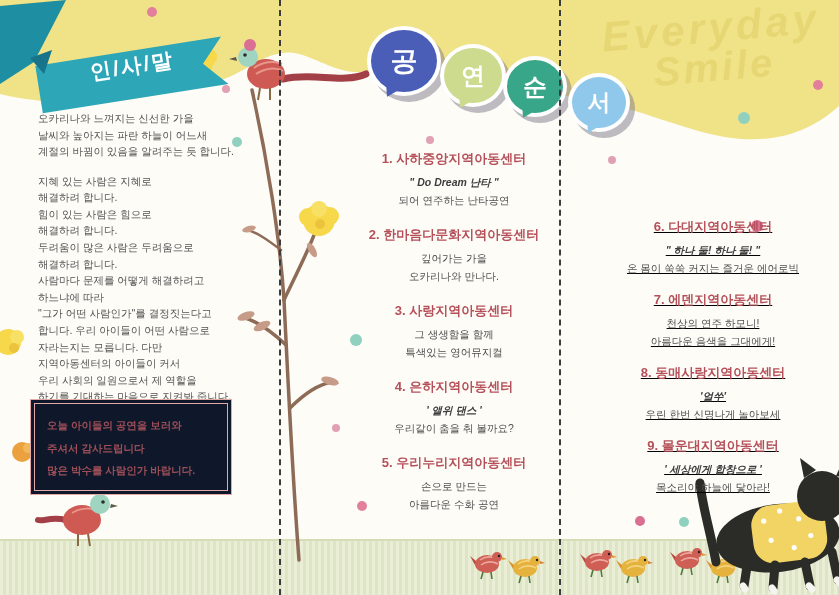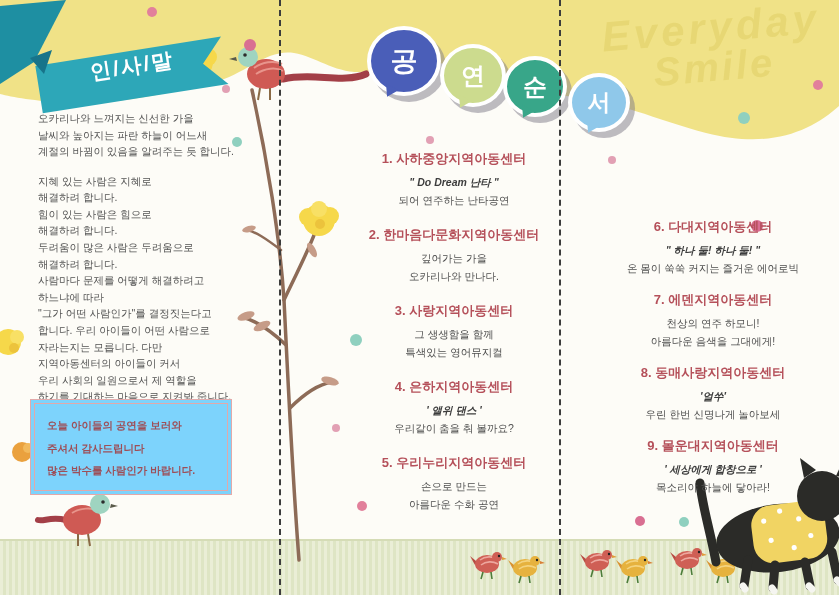--- a/index.html
+++ b/index.html
@@ -34,21 +34,21 @@
     transform:rotate(-9deg);
   }
 
   
   .greeting { left:38px; top:110px; width:220px; z-index:10;
     color:#545454; font-size:10.5px; line-height:1.58; }
   .greeting p { white-space:pre-line; margin-bottom:13px; }
 
   
   .notice { left:30px; top:399px; width:202px; z-index:10;
-    border:1px solid #e2a9a9; padding:3px; background:#7dd3fc; }
+    border:1px solid #e2a9a9; padding:3px; background:#0f172a; }
   .notice-inner { border:1px solid #e2a9a9; padding:10px 12px 8px; }
   .notice-inner div { color:#9d4f58; font-weight:bold; font-size:10.5px; line-height:2.15; }
 
   
   .balloon {
     position:absolute; z-index:15; border-radius:50%;
     display:flex; align-items:center; justify-content:center;
     color:#fff; font-weight:bold; border:4px solid #fff;
     box-shadow:5px 6px 0 rgba(125,122,135,.5);
   }
@@ -66,21 +66,21 @@
   
   .everyday { left:590px; top:8px; width:245px; z-index:6; text-align:center;
     color:#e6d671; font-style:italic; font-weight:bold; line-height:.95;
     transform:rotate(-5deg); opacity:.85; }
   .everyday .l1 { font-size:42px; letter-spacing:4px; }
   .everyday .l2 { font-size:40px; letter-spacing:3px; }
 
   
   .program { z-index:10; text-align:center; }
   .prog-mid   { left:318px; top:150px; width:272px; }
-  .prog-right { left:592px; top:218px; width:242px; }
+  .prog-right { left:592px; top:218px; width:242px;text-decoration:underline; }
   .item { margin-bottom:17px; }
   .item-name { color:#b5505a; font-weight:bold; font-size:13px; margin-bottom:5px;text-align:center; }
   .item-line { color:#4e4e4e; font-size:10.5px; line-height:1.72; }
   .item-line.quote { font-style:italic; color:#3d3d3d; font-weight:bold; }
   .prog-right .item { margin-bottom:14px; }
 
   .deco { pointer-events:none; }
 </style>
 </head>
 <body>

